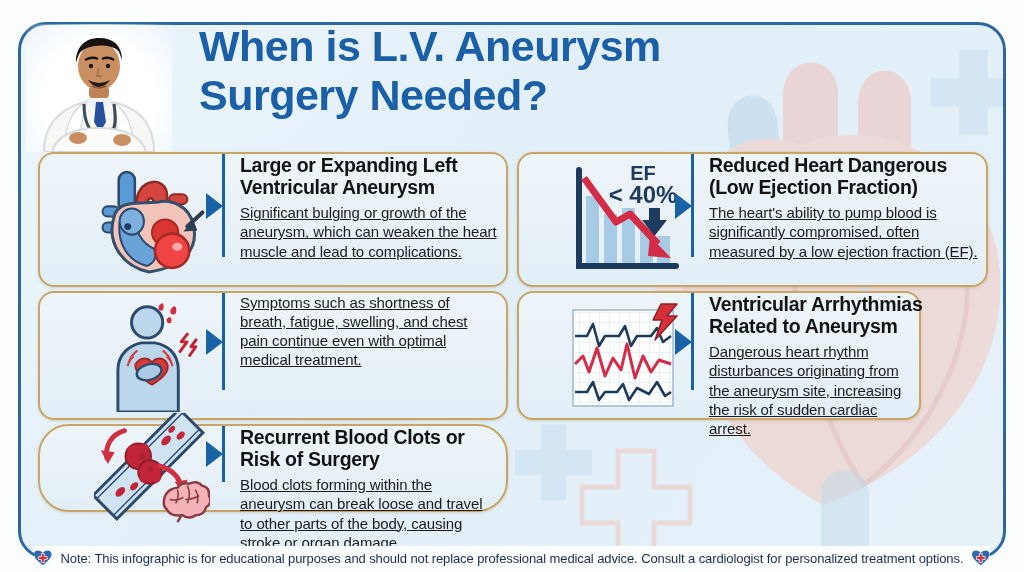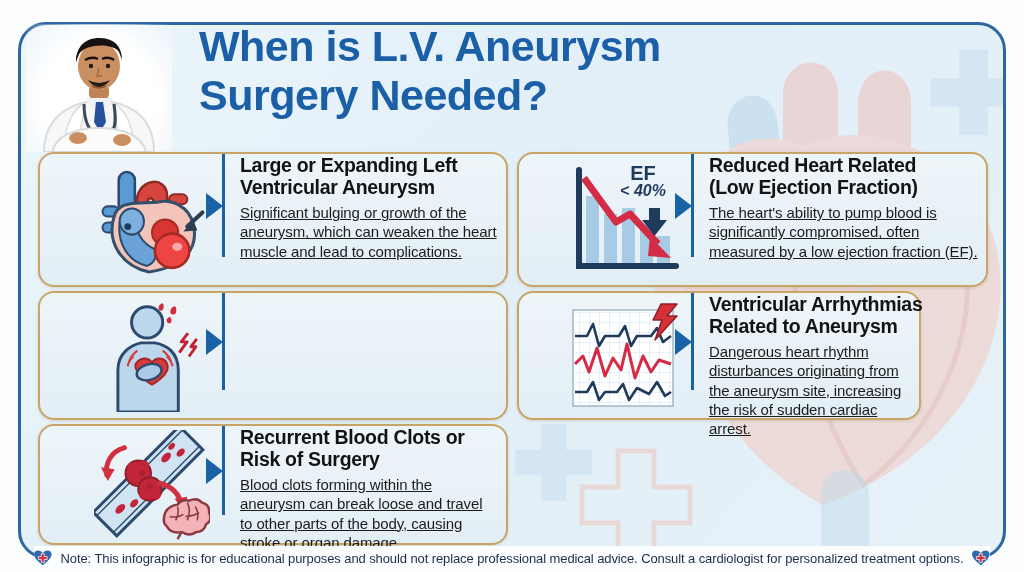--- a/index.html
+++ b/index.html
@@ -29,38 +29,38 @@
 
   
   .card{position:absolute;display:flex;
     background:linear-gradient(180deg,#eef5f9 0%,#e2eef6 100%);
     border:2px solid #c9a565;border-radius:16px;
     box-shadow:0 1px 3px rgba(100,80,30,.18);box-sizing:border-box;padding-left:42px;}
   .card1{left:38px;top:152px;width:470px;height:135px;}
   .card2{left:517px;top:152px;width:471px;height:135px;}
   .card3{left:38px;top:291px;width:470px;height:129px;}
   .card4{left:517px;top:291px;width:404px;height:129px;}
-  .card5{left:38px;top:424px;width:470px;height:121px;}
+  .card5{left:38px;top:424px;width:470px;height:88px;border-radius:31px;}
   .iconbox{width:140px;flex:0 0 auto;display:flex;justify-content:center;align-items:center;}
   .card2 .iconbox,.card4 .iconbox{width:130px;}
   .divider{position:relative;width:3px;flex:0 0 auto;background:#1a62a6;height:calc(100% - 28px);margin-right:15px;}
   .divider::before{content:"";position:absolute;left:-16px;top:50%;transform:translateY(-50%);
     border-left:17px solid #1a62a6;border-top:13px solid transparent;border-bottom:13px solid transparent;}
   .cardtext{padding-right:8px;}
   .cardtext h3{margin:0 0 5px 0;font-size:19.5px;line-height:1.14;color:#131313;
     font-weight:700;letter-spacing:-.3px;}
   .cardtext h3 span{display:block;white-space:nowrap;}
   .cardtext p{margin:0;font-size:15px;line-height:1.27;color:#1c1c1c;letter-spacing:-.1px;text-decoration:underline;}
 
   
   .icon-wrap{position:relative;width:112px;height:112px;}
   .ef-label{position:absolute;top:0;left:34px;width:78px;text-align:center;color:#1e3a5c;
     font-weight:700;line-height:.98;}
   .ef-label .l1{font-size:20px;display:block;}
-  .ef-label .l2{font-size:16px;display:block;white-space:nowrap;font-style:italic;}
+  .ef-label .l2{font-size:24px;display:block;white-space:nowrap;}
 
   
   .footer{position:absolute;left:34px;top:546px;width:956px;height:24px;background:#fbfdfe;
     display:flex;align-items:center;justify-content:center;gap:9px;}
   .footer .note{font-size:13px;color:#1c2c4e;font-weight:500;letter-spacing:-.1px;white-space:nowrap;}
 </style>
 </head>
 <body>
 
 <div class="poster">
@@ -183,21 +183,21 @@
         </svg>
         <div class="ef-label">
           <span class="l1">EF</span>
           <span class="l2">&lt; 40%</span>
         </div>
       </div>
     </div>
     <div class="divider"></div>
     <div class="cardtext">
       <h3>
-        <span>Reduced Heart Related</span>
+        <span>Reduced Heart Dangerous</span>
         <span>(Low Ejection Fraction)</span>
       </h3>
       <p>The heart's ability to pump blood is significantly compromised, often measured by a low ejection fraction (EF).</p>
     </div>
   </div>
 
   <div class="card card3">
     <div class="iconbox">
       <svg width="110" height="112" viewBox="0 0 110 115">
         <circle cx="50" cy="23" r="16" fill="#bcd7ec" stroke="#2c4a6e" stroke-width="3"></circle>
@@ -207,20 +207,21 @@
         <path d="M70 58 q5 4 6 10 M66 52 q7 5 9 13" stroke="#d63c3c" stroke-width="2.2" fill="none"></path>
         <ellipse cx="52" cy="74" rx="13" ry="8" fill="#a9c9e4" stroke="#2c4a6e" stroke-width="2.4" transform="rotate(-15 52 74)"></ellipse>
         <path d="M62 6 q5 -6 5 1 q0 4 -3 4 q-3 0 -2 -5 Z" fill="#d12f3f"></path>
         <path d="M74 10 q5 -7 6 0 q0 5 -3 5 q-4 0 -3 -5 Z" fill="#d12f3f"></path>
         <path d="M70 20 q4 -5 5 0 q0 4 -2 4 q-3 0 -3 -4 Z" fill="#d12f3f"></path>
         <path d="M92 34 l-7 9 h6 l-8 11 M101 40 l-6 8 h5 l-7 10" stroke="#c22233" stroke-width="3" fill="none" stroke-linejoin="round"></path>
       </svg>
     </div>
     <div class="divider"></div>
     <div class="cardtext">
+      <p>Symptoms such as shortness of breath, fatigue, swelling, and chest pain continue even with optimal medical treatment.</p>
     </div>
   </div>
 
   <div class="card card4">
     <div class="iconbox">
       <svg width="114" height="108" viewBox="0 0 114 108">
         <defs>
           <pattern id="grid" width="10" height="10" patternUnits="userSpaceOnUse">
             <path d="M10 0 L0 0 0 10" fill="none" stroke="#d2e2ef" stroke-width="1"></path>
           </pattern>

